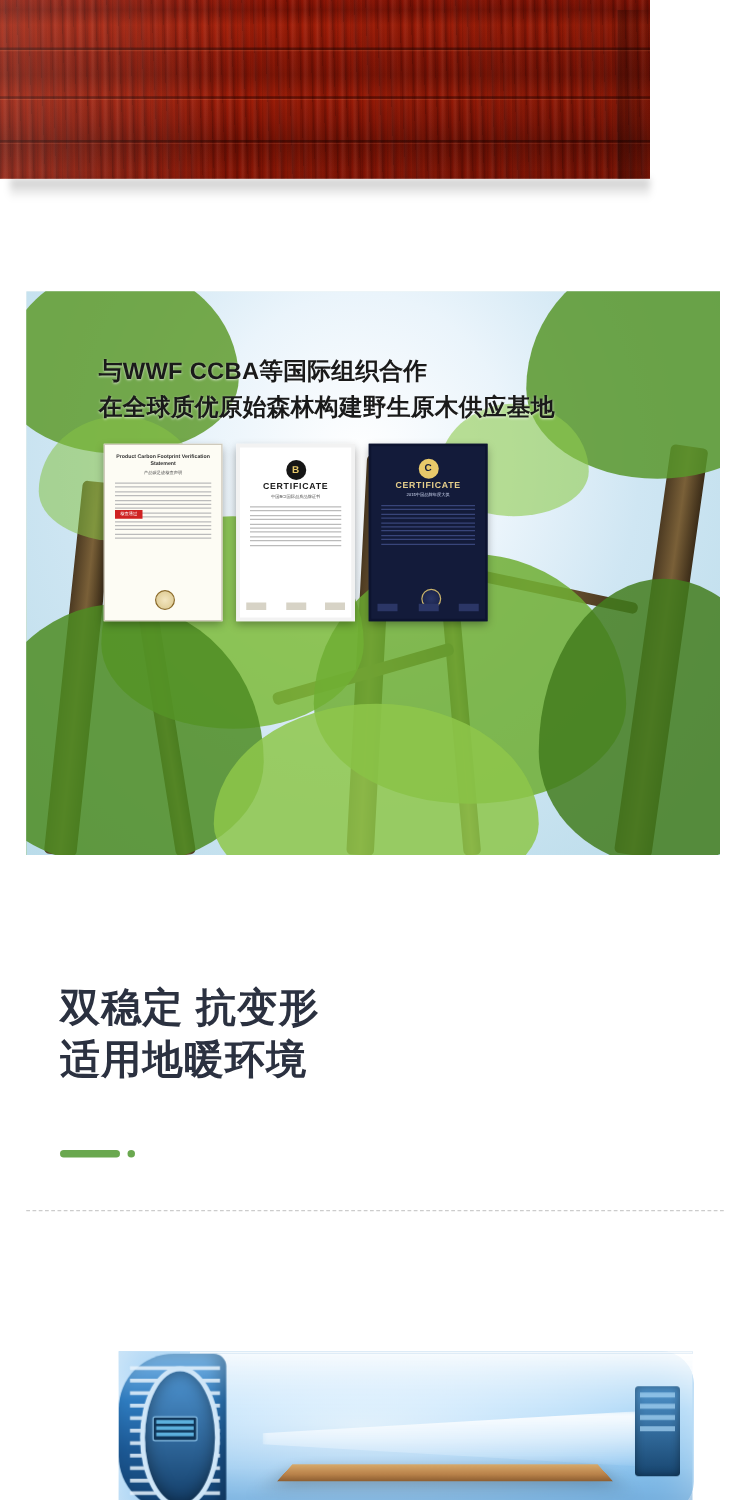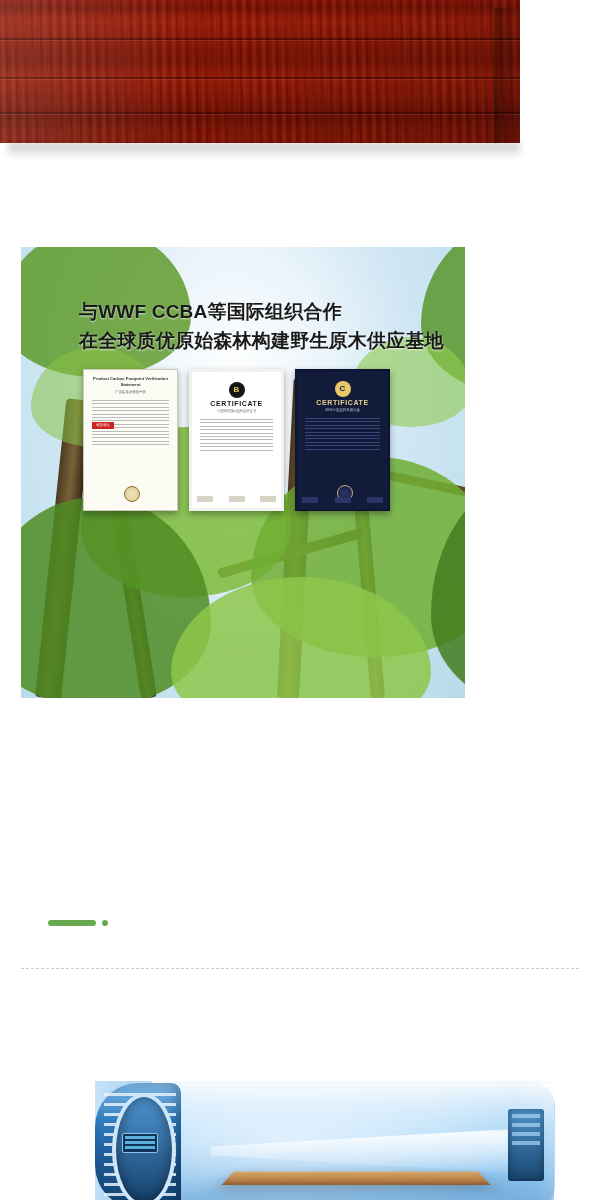--- a/index.html
+++ b/index.html
@@ -85,25 +85,26 @@
     top: 8px;
     width: 26px;
     height: 136px;
     background: linear-gradient(90deg, rgba(0,0,0,0.28), rgba(0,0,0,0.05));
   }
 
   
   .cert-section {
     position: absolute;
     left: 21px;
-    top: 247px;
-    width: 444px;
+    top: 233px;
+    width: 535px;
     height: 451px;
     overflow: hidden;
     background: linear-gradient(180deg, #eef4f0 0%, #e9f1ea 22%, #cfe0c2 45%, #a9cc86 70%, #86b75c 100%);
+    padding-left: 20px;
   }
   
   .canopy {
     position: absolute;
     left: 0; top: 0; width: 100%; height: 100%;
   }
   .canopy-sky {
     position: absolute;
     left: 0; top: 0; width: 100%; height: 100%;
     background:
@@ -483,20 +484,22 @@
         <span></span>
           <span></span>
           <span></span>
       </div>
     </div>
 
   </div>
 </div>
 
 <div class="headline-block">
+  <div class="headline-cn">双稳定 抗变形
+适用地暖环境</div>
 </div>
 
 <div class="rule-dash">
   <span class="bar"></span>
   <span class="dot"></span>
 </div>
 
 <div class="dotted-sep"></div>
 
 <div class="machine-section">

